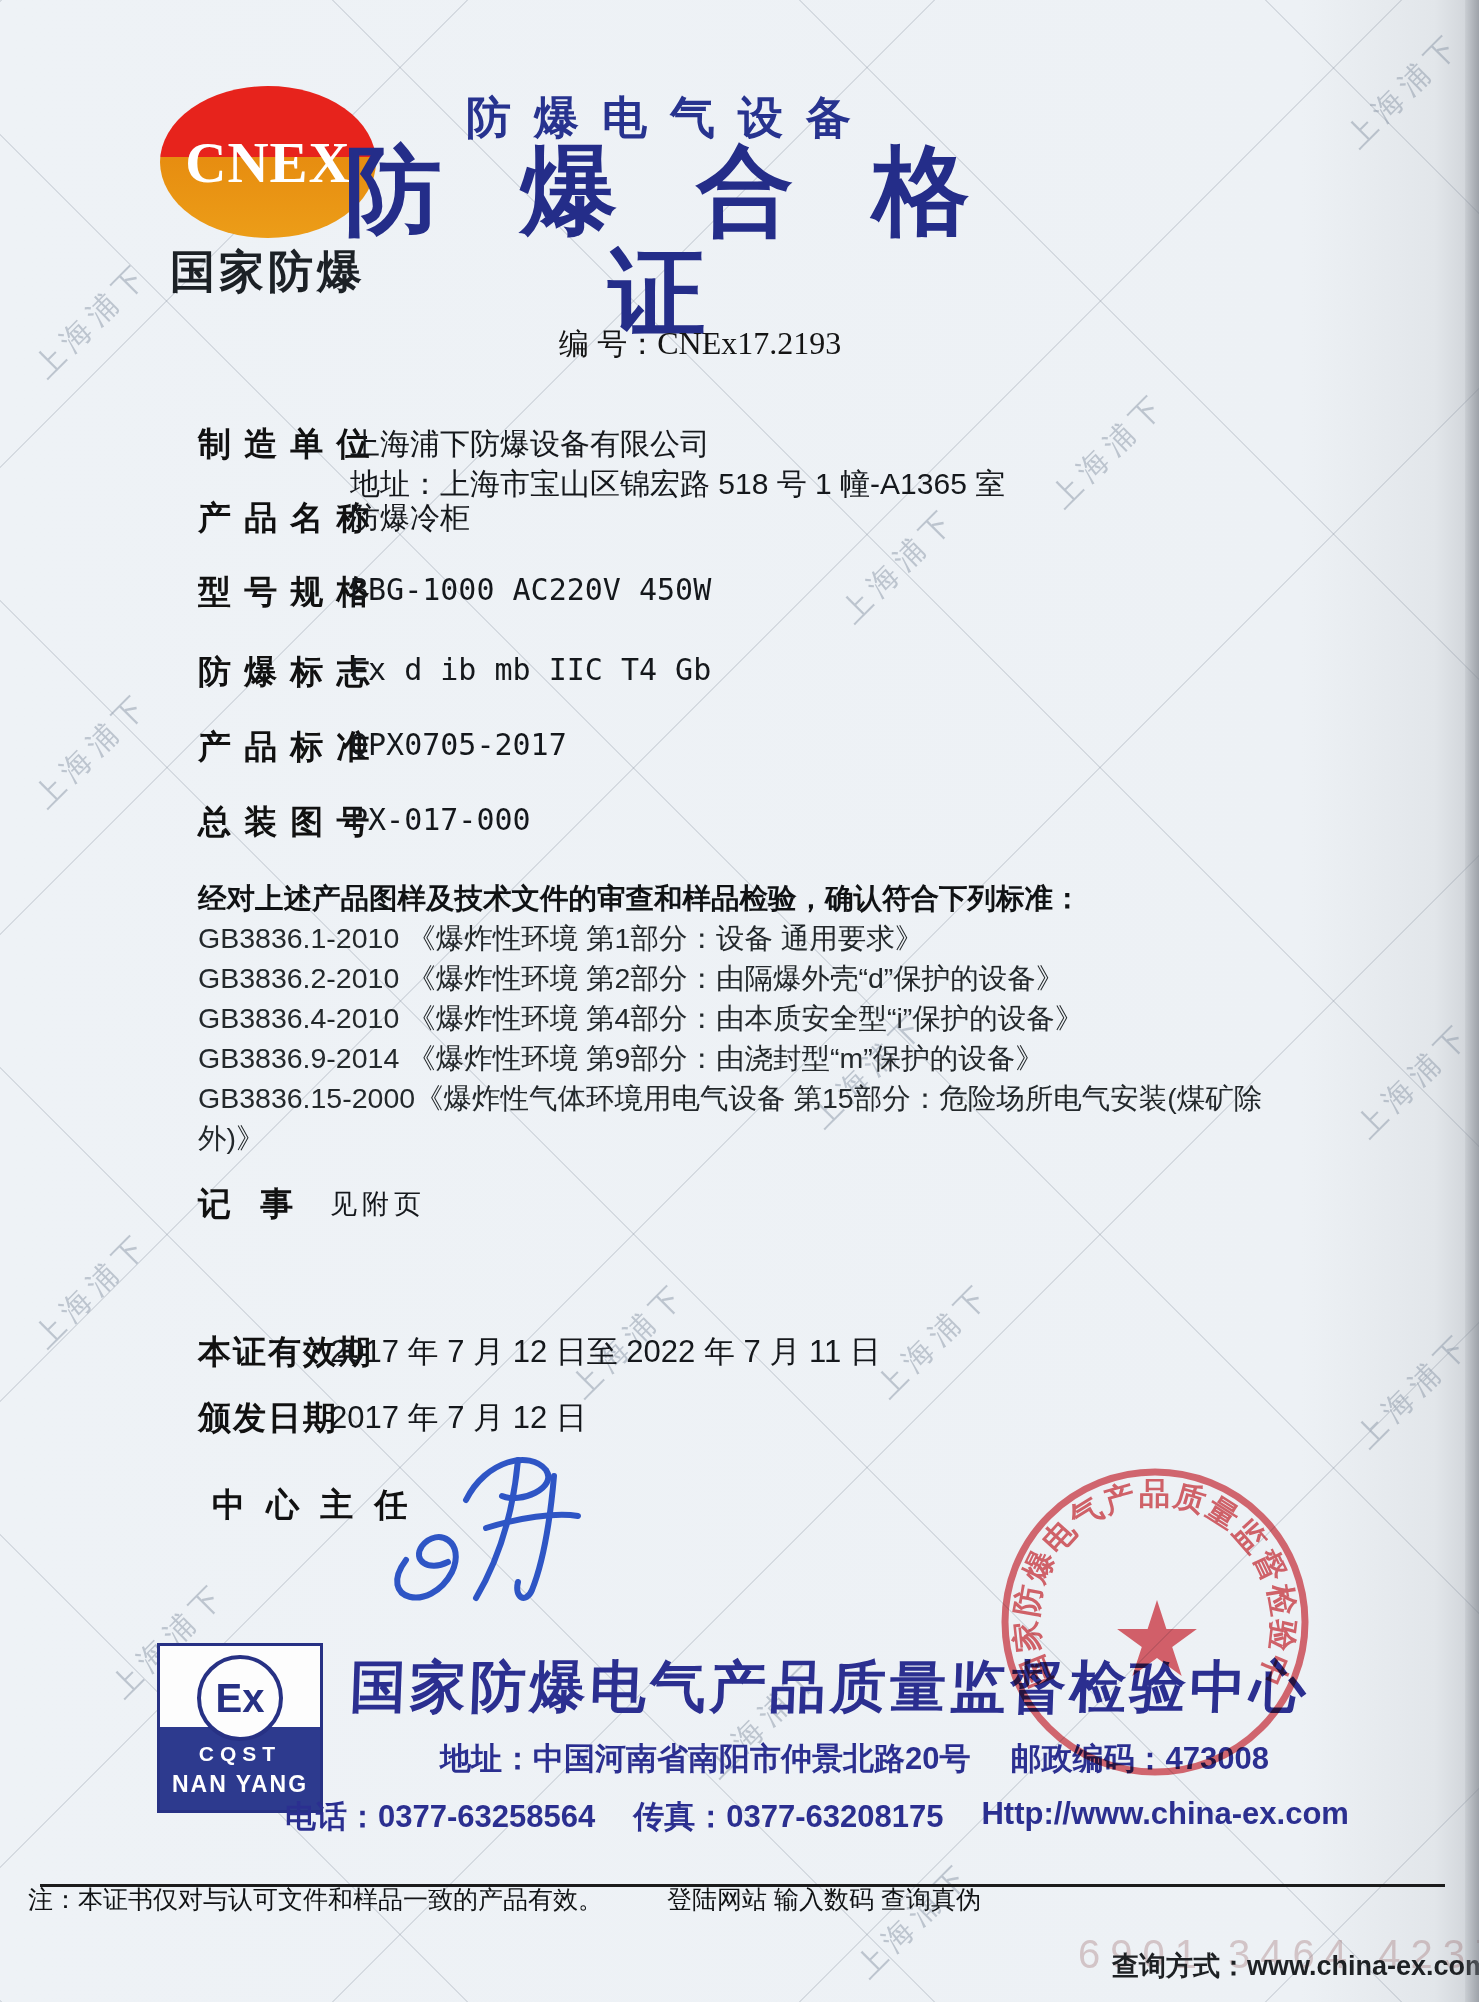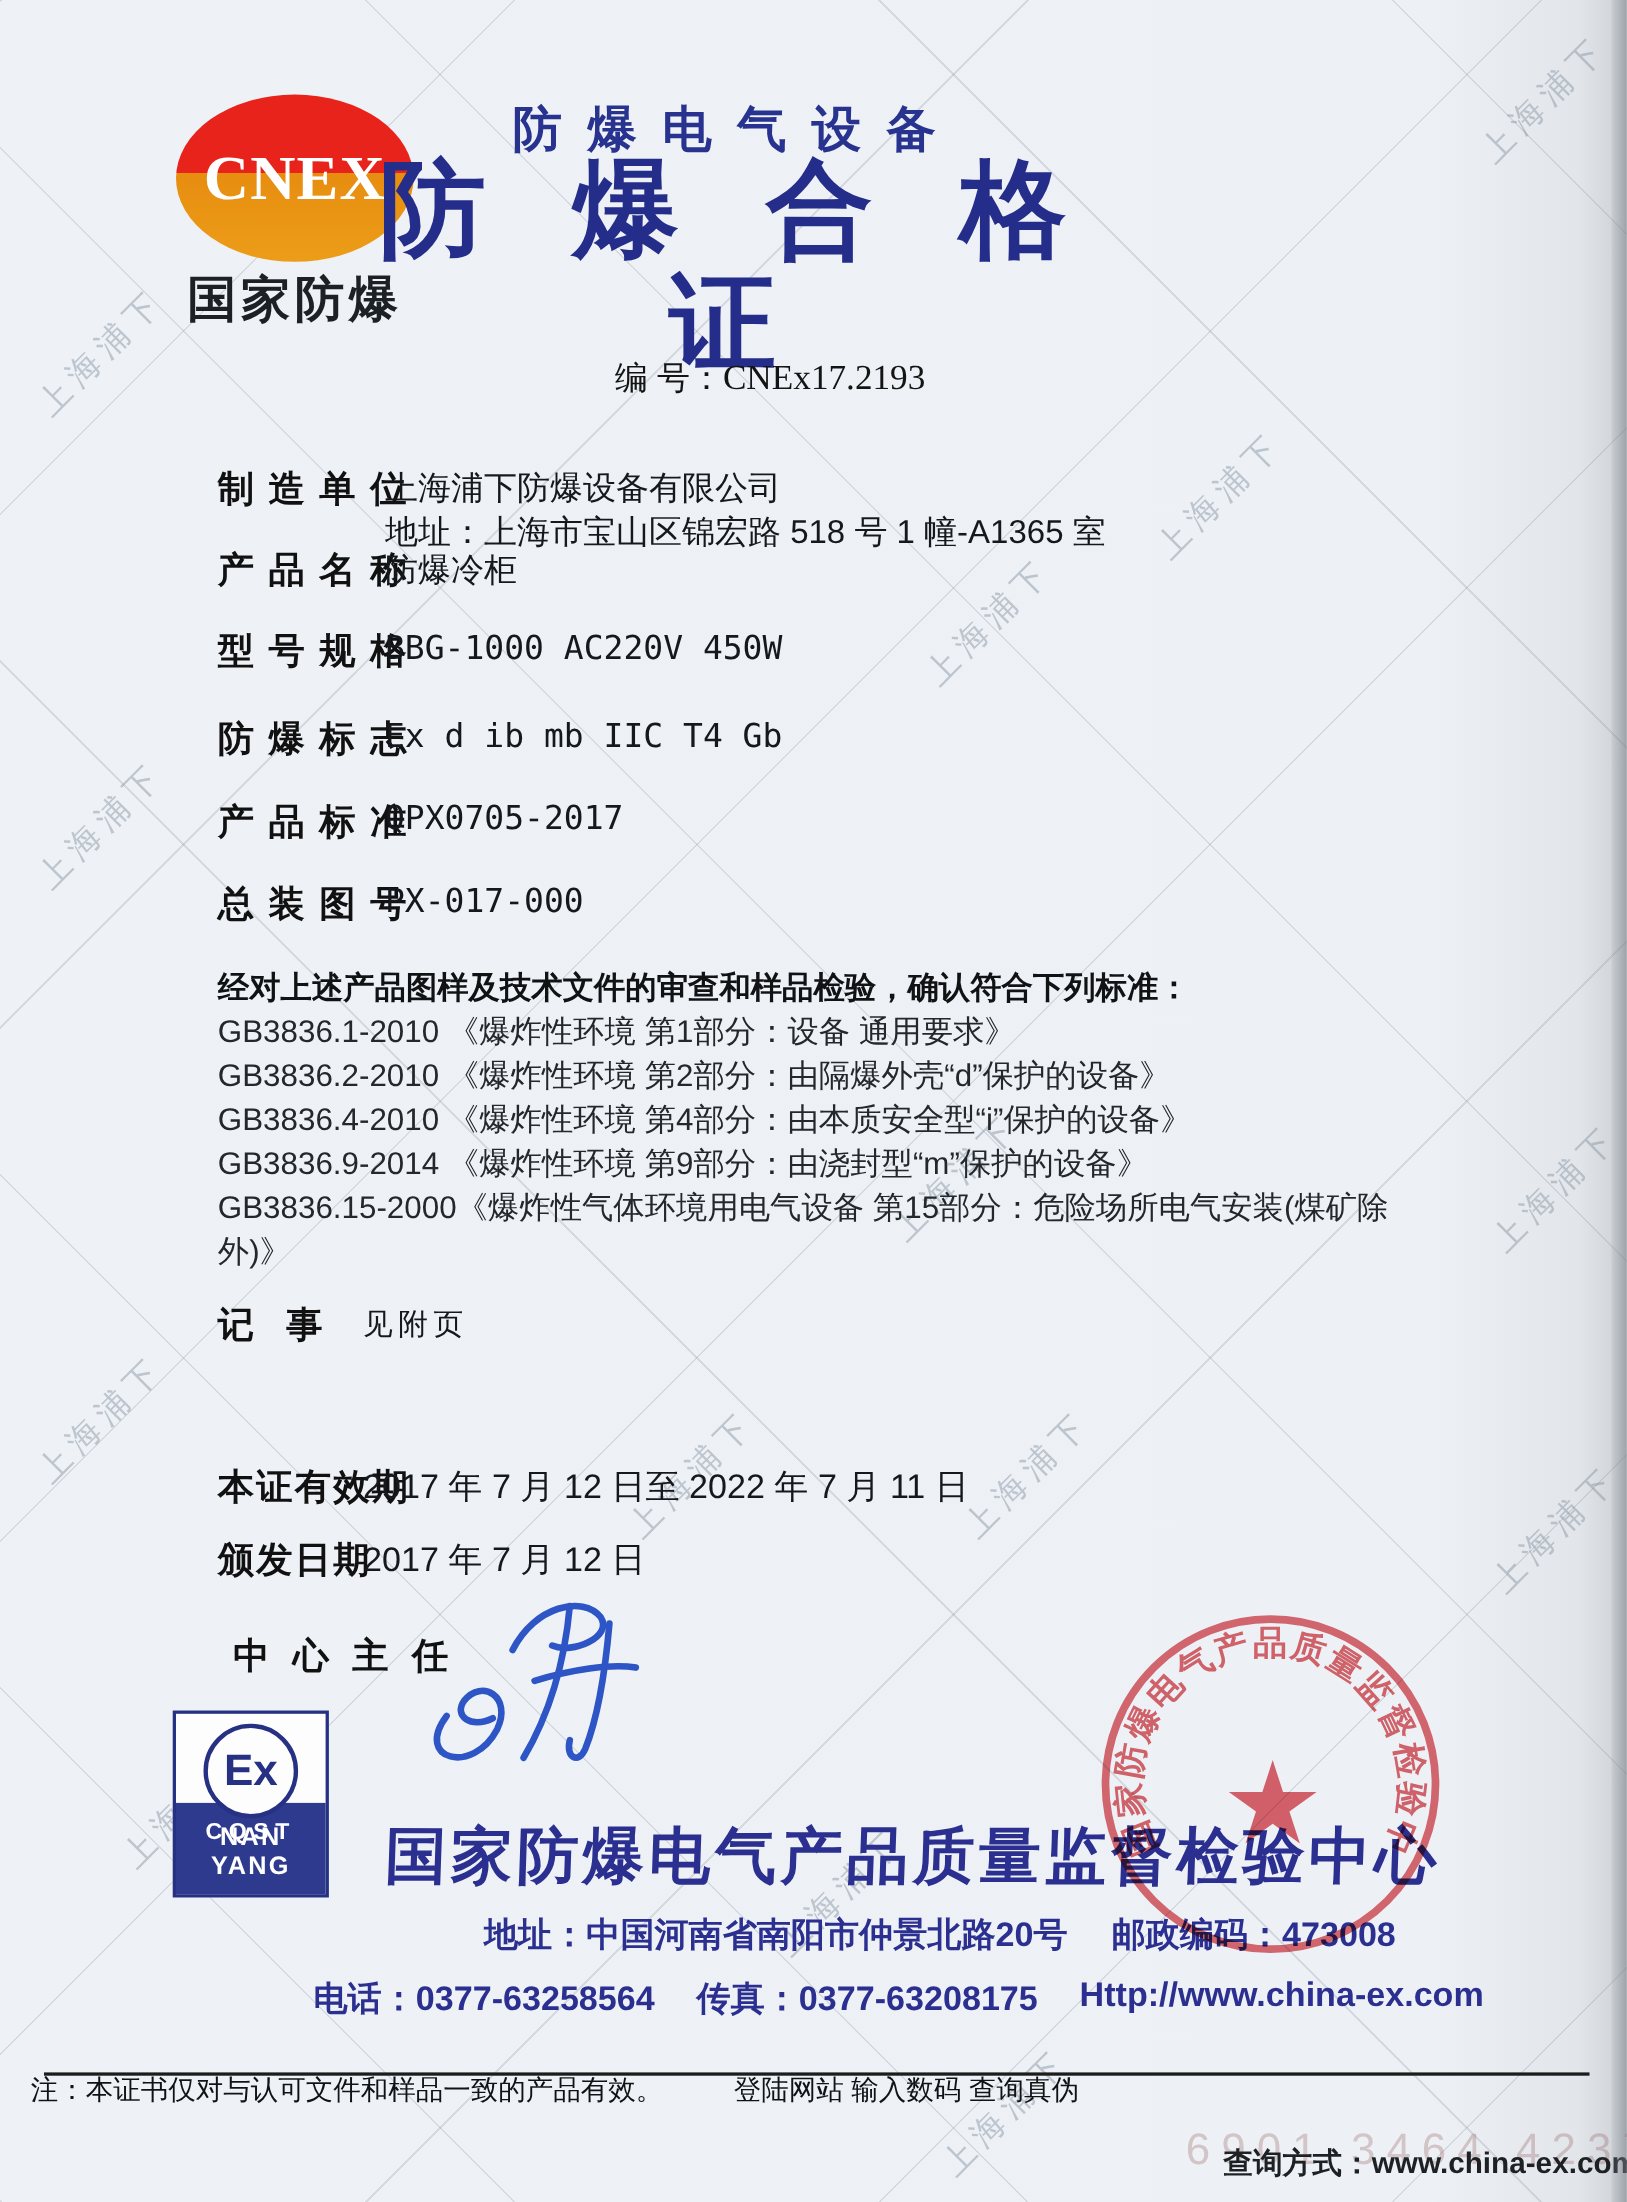--- a/index.html
+++ b/index.html
@@ -35,21 +35,21 @@
   .flabel{position:absolute;left:198px;font-size:33px;font-weight:bold;color:#111;
       letter-spacing:2px;white-space:nowrap;}
   .fvalue{position:absolute;left:350px;font-size:30px;color:#15181c;white-space:nowrap;}
   .mono{font-family:"DejaVu Sans Mono","Liberation Mono",monospace;}
   .standards{position:absolute;left:198px;top:878px;width:1130px;
       font-size:28.5px;line-height:40px;color:#23282b;word-break:break-all;}
   .standards .intro{font-weight:bold;color:#101214;}
   
   .sig{position:absolute;left:368px;top:1442px;}
   
-  .exmark{position:absolute;left:157px;top:1555px;width:142px;height:170px;
+  .exmark{position:absolute;left:157px;top:1643px;width:166px;height:170px;
       border:3px solid #273184;background:#fdfdfd;box-sizing:border-box;}
   .exmark .band{position:absolute;left:0;bottom:0;width:100%;height:83px;background:#2d3a8e;}
   .exmark .circ{position:absolute;left:50%;top:9px;transform:translateX(-50%);
       width:86px;height:86px;border-radius:50%;background:#fdfdfd;border:4px solid #273184;
       box-sizing:border-box;display:flex;align-items:center;justify-content:center;
       font-weight:bold;font-size:40px;color:#273184;z-index:2;}
   .exmark .cqst{position:absolute;left:0;bottom:44px;width:100%;text-align:center;
       color:#fff;font-size:21px;font-weight:bold;letter-spacing:6px;}
   .exmark .ny{position:absolute;left:0;bottom:12px;width:100%;text-align:center;
       color:#fff;font-size:23px;font-weight:bold;letter-spacing:2px;}

